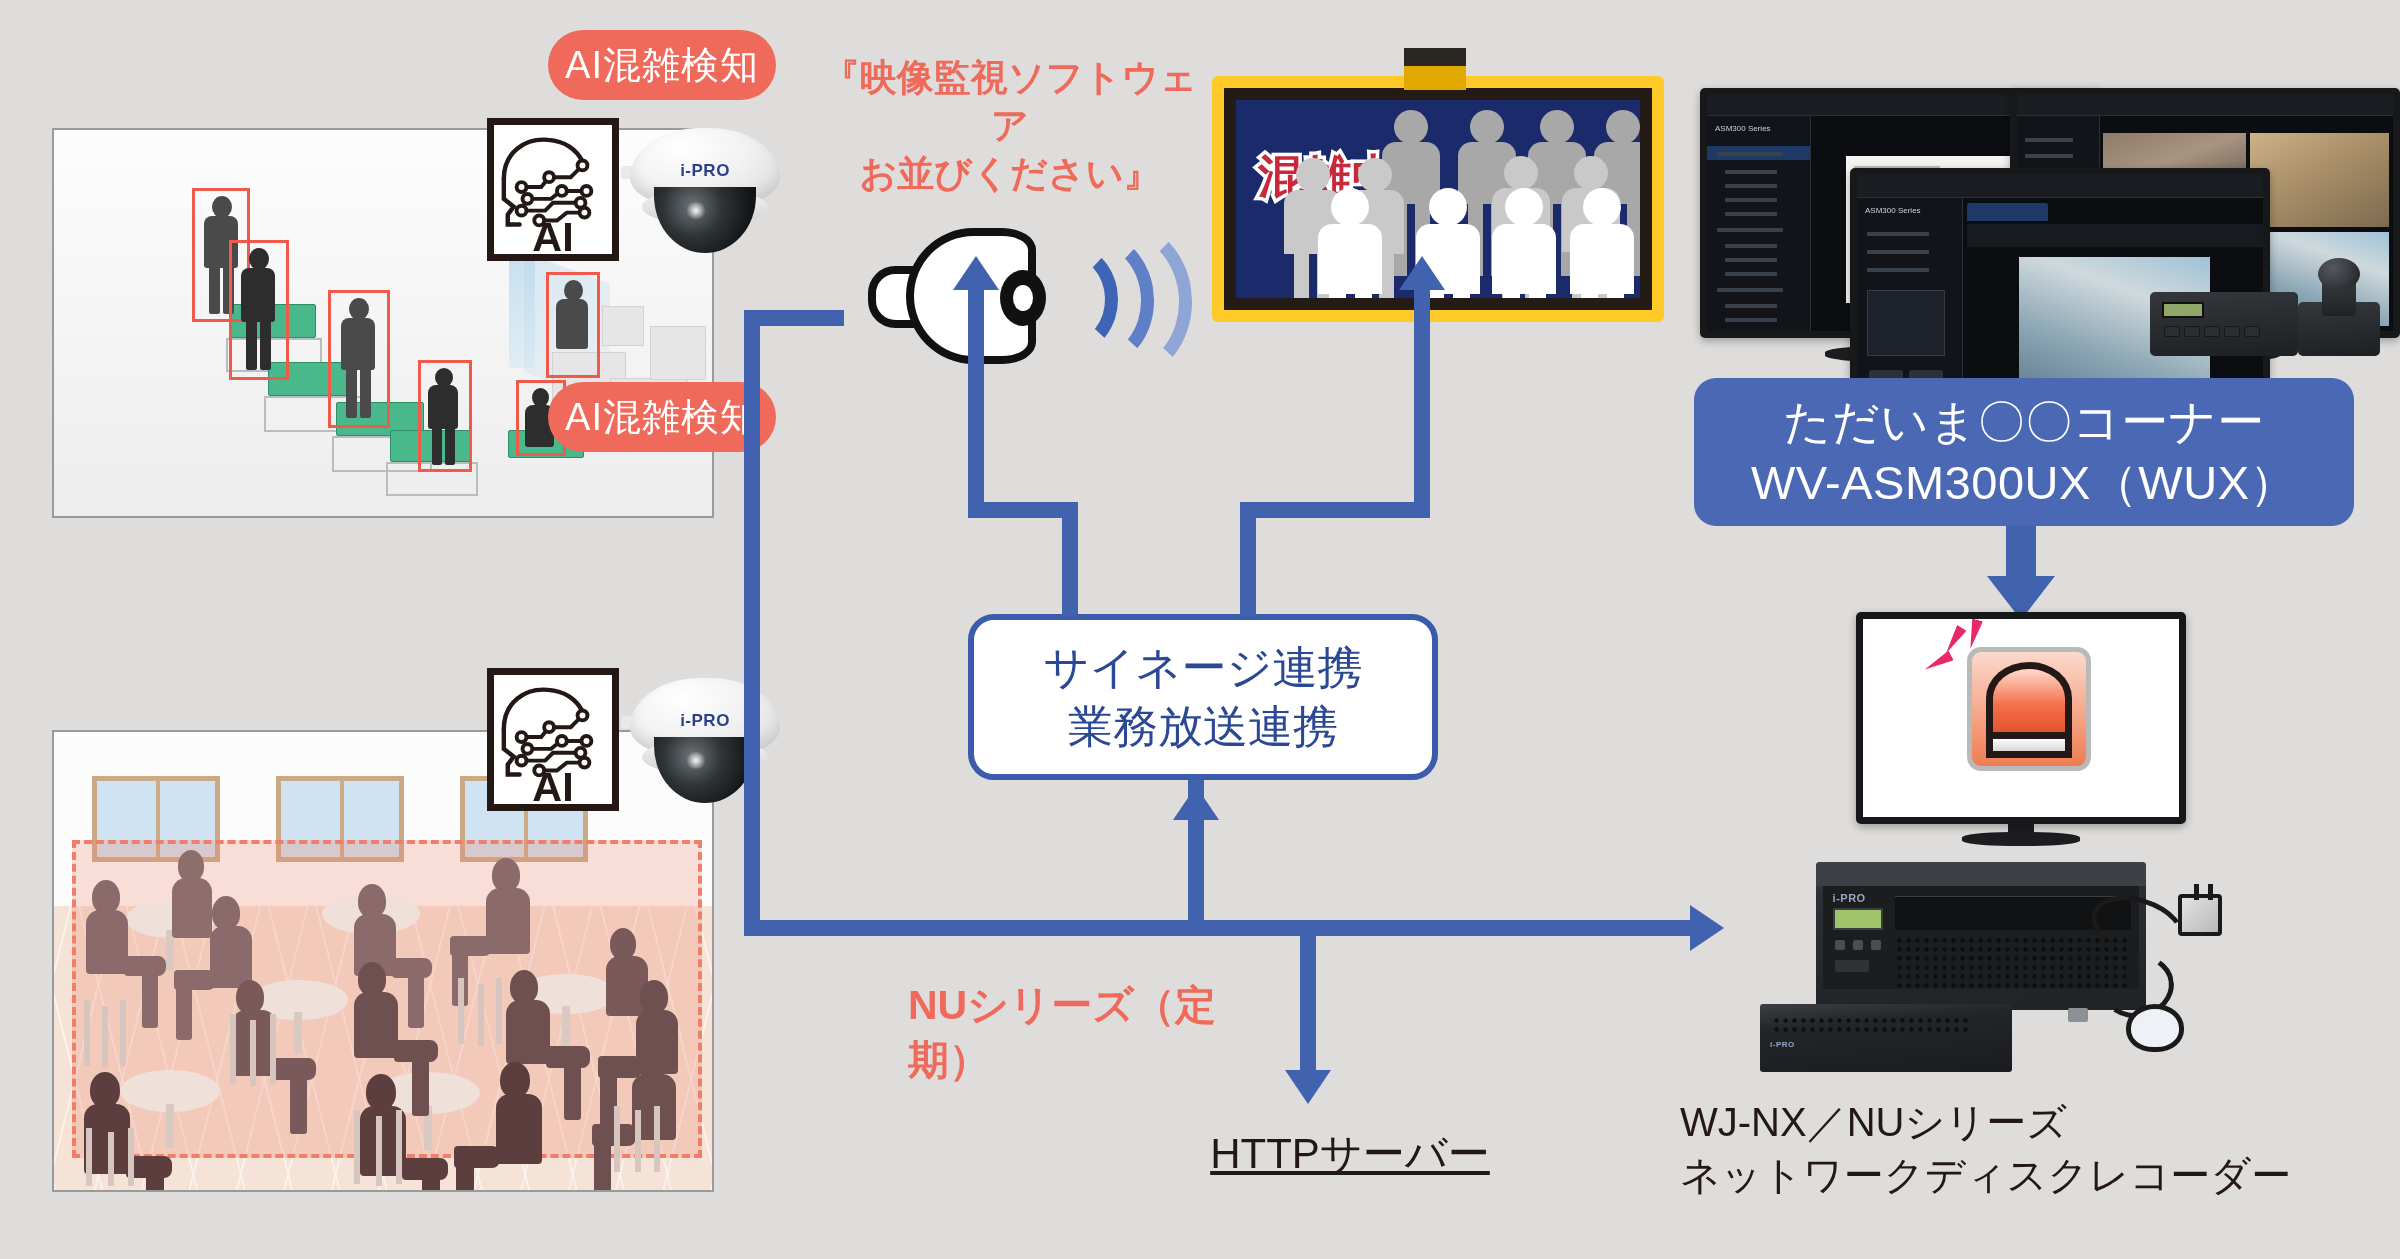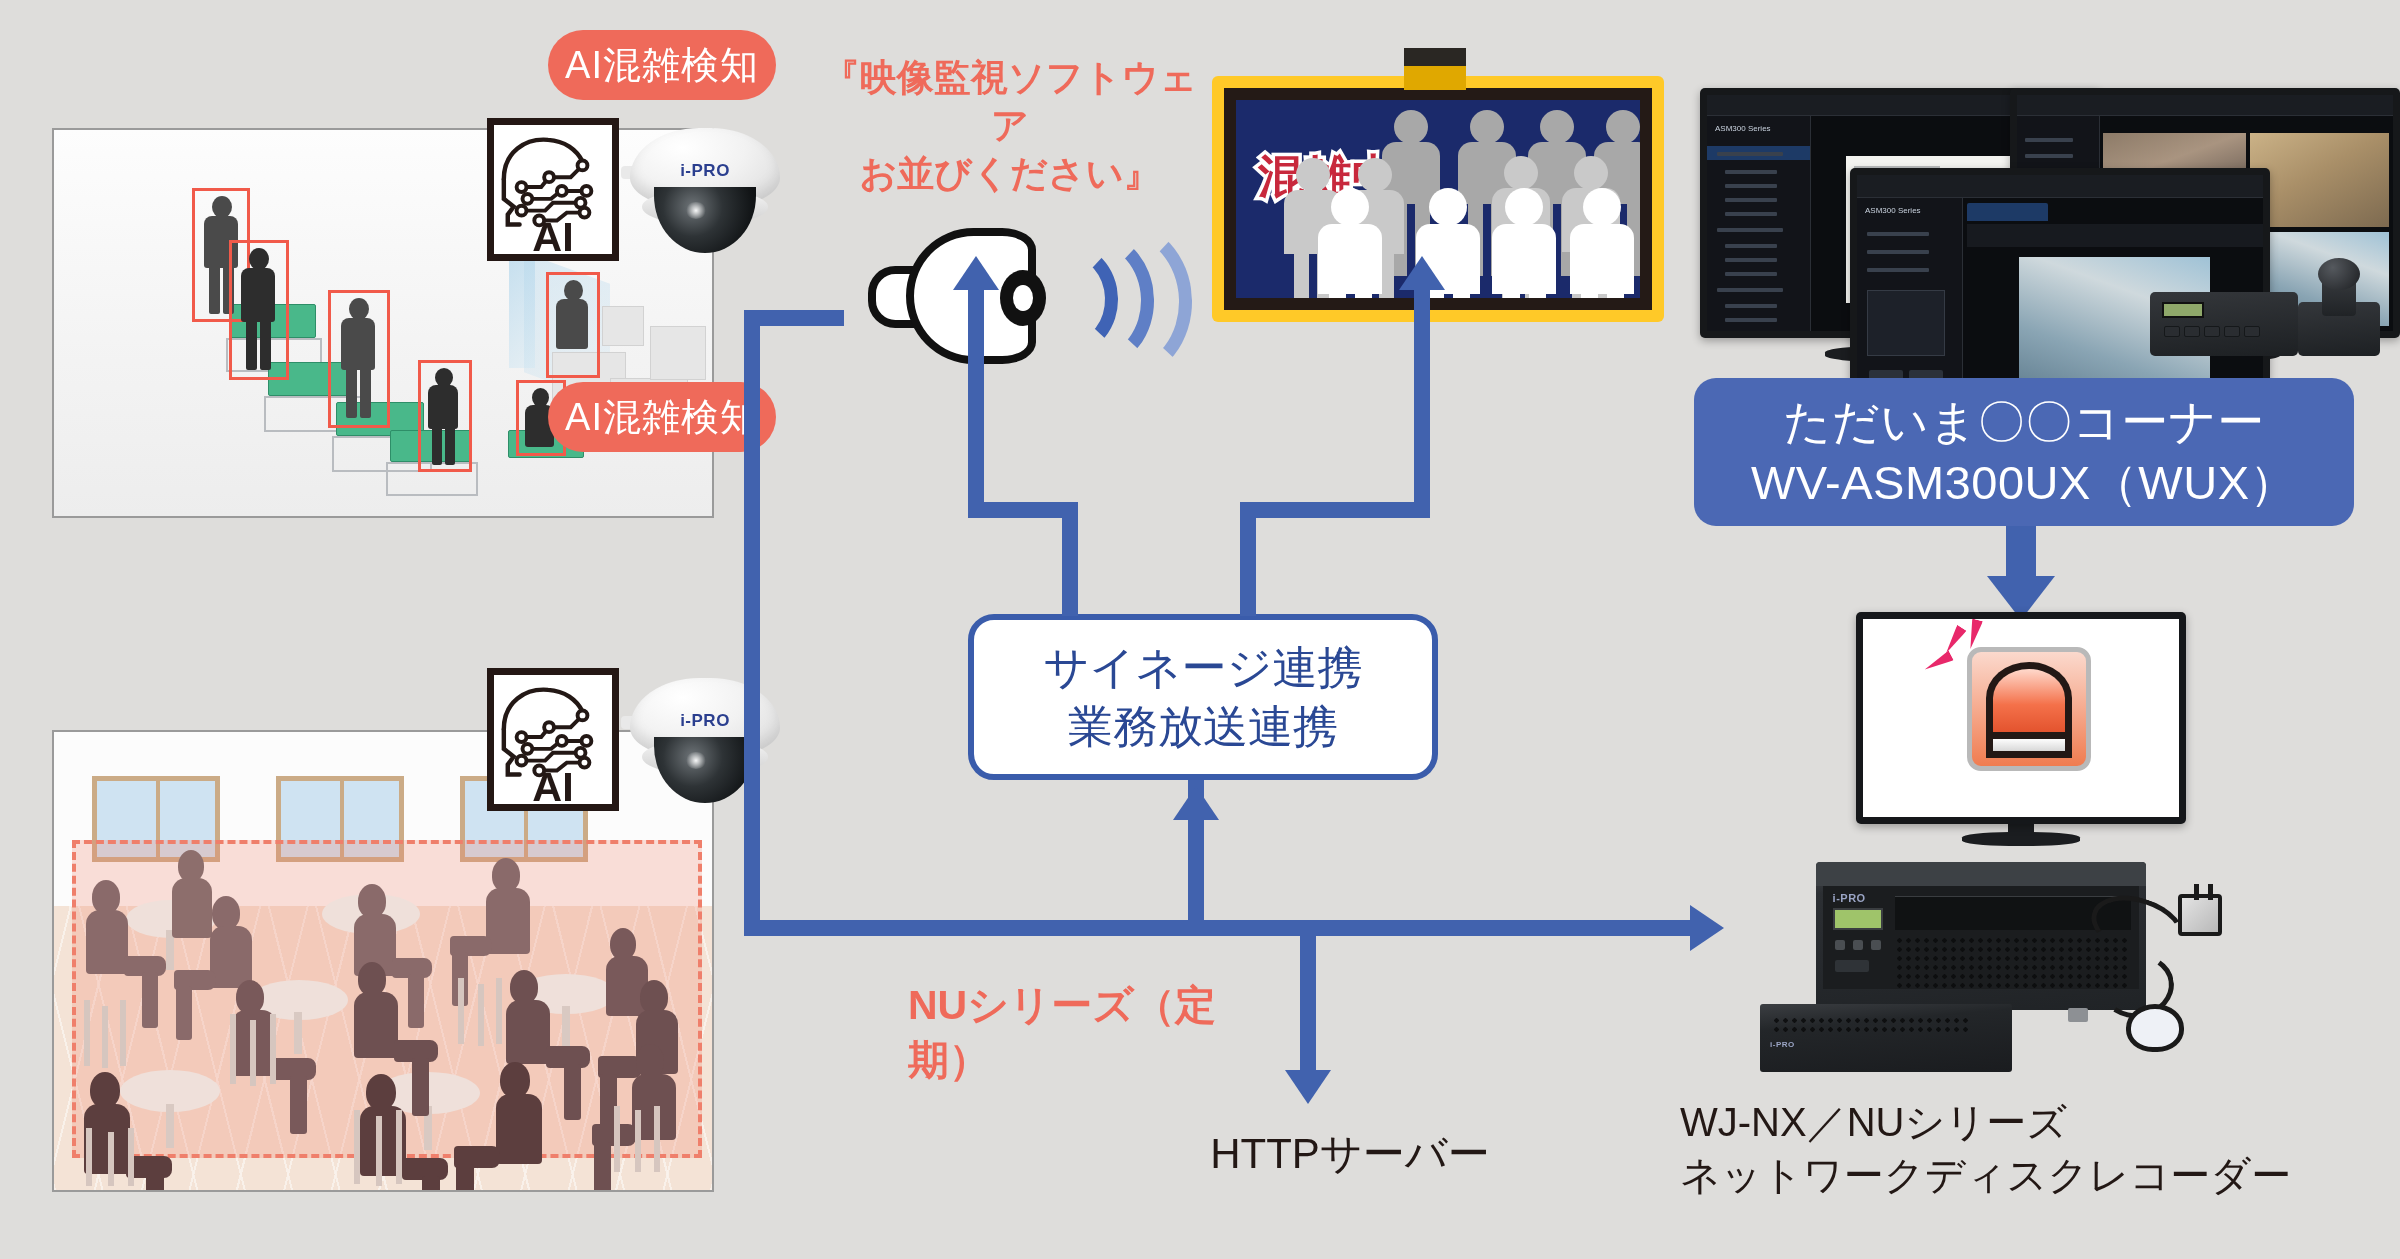--- a/index.html
+++ b/index.html
@@ -765,15 +765,15 @@
   <div class="arrow-right abs" style="left:1690px; top:905px;"></div>
 
   <div class="ln abs" style="left:1300px; top:920px; width:16px; height:160px;"></div>
   <div class="arrow-down abs" style="left:1285px; top:1070px;"></div>
 
   <div class="ln abs" style="left:744px; top:855px; width:16px; height:70px;"></div>
 
 
   <div class="abs txt-red" style="left:908px; top:978px; width:380px; font-size:41px;">NUシリーズ（定期）</div>
 
-  <div class="abs txt-dark" style="left:1180px; top:1126px; width:340px; font-size:42px; text-align:center;">HTTPサーバー</div>
+  <div class="abs txt-dark" style="left:1180px; top:1126px; width:340px; font-size:42px; text-align:center;text-decoration:underline;">HTTPサーバー</div>
 
 </div>
 
 </body></html>

